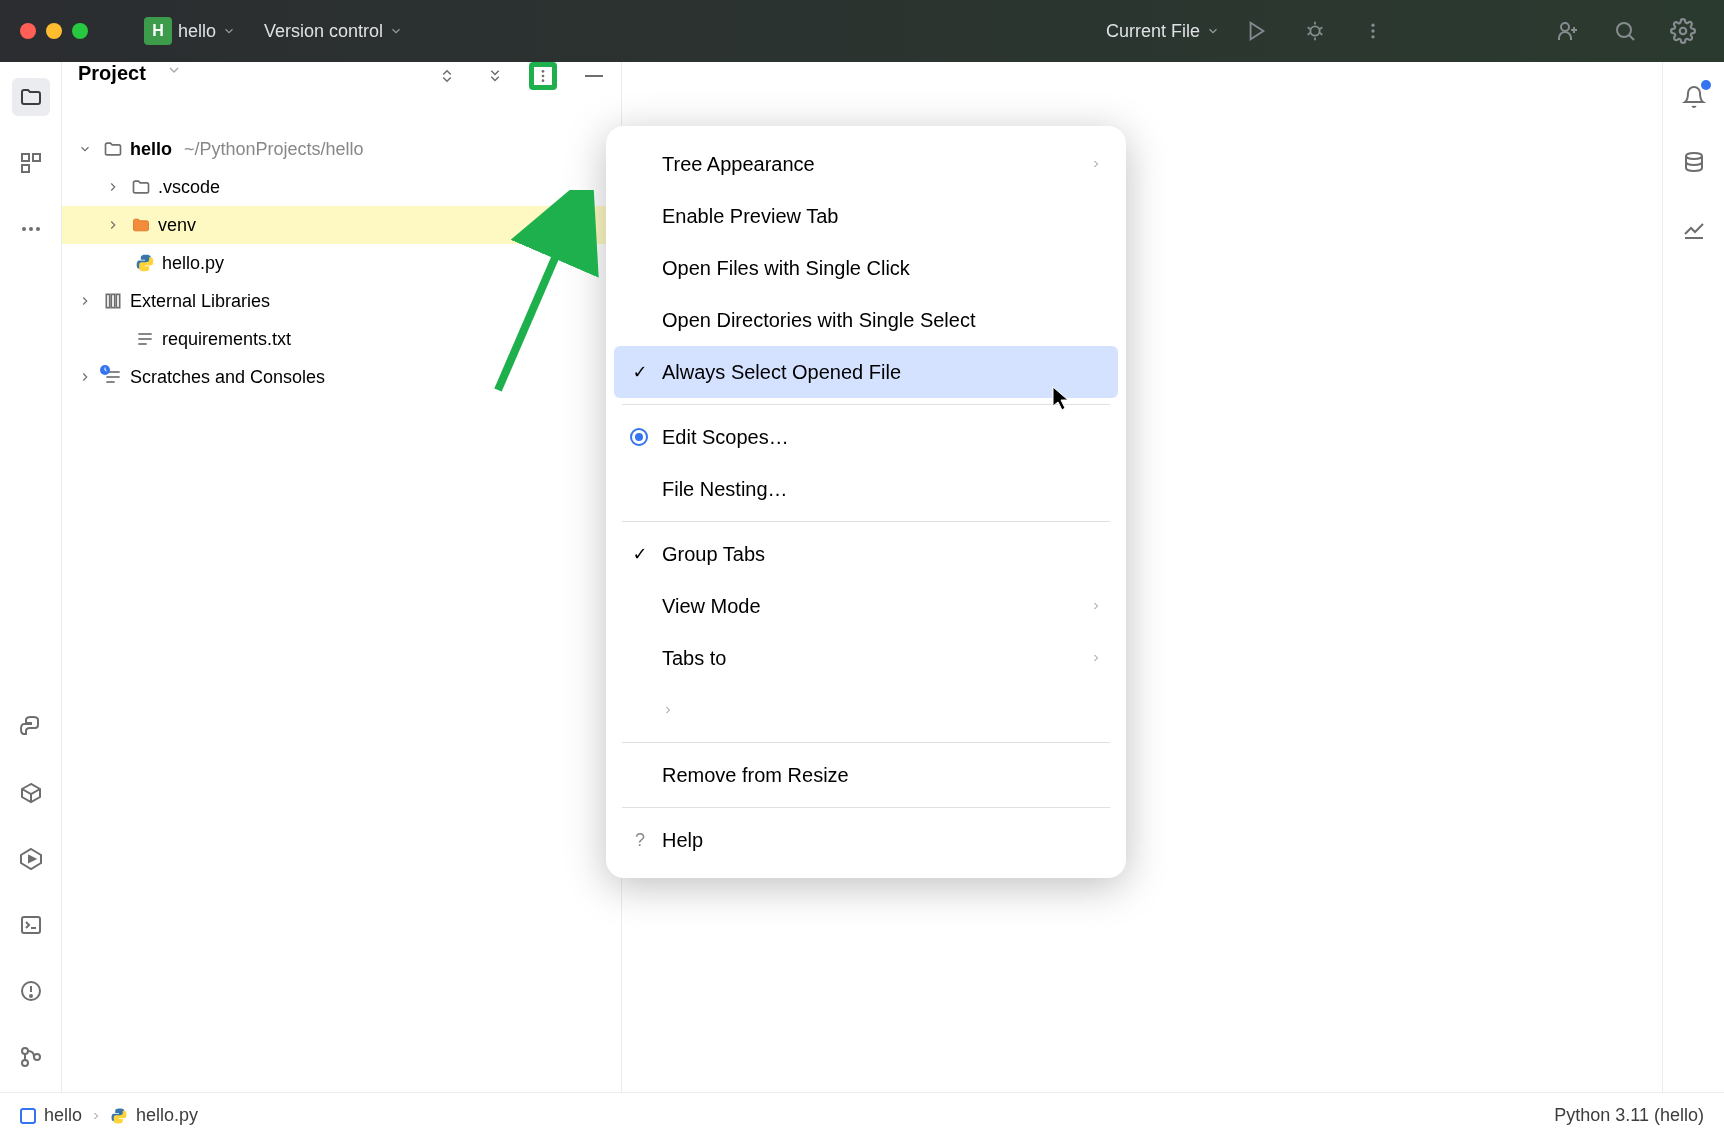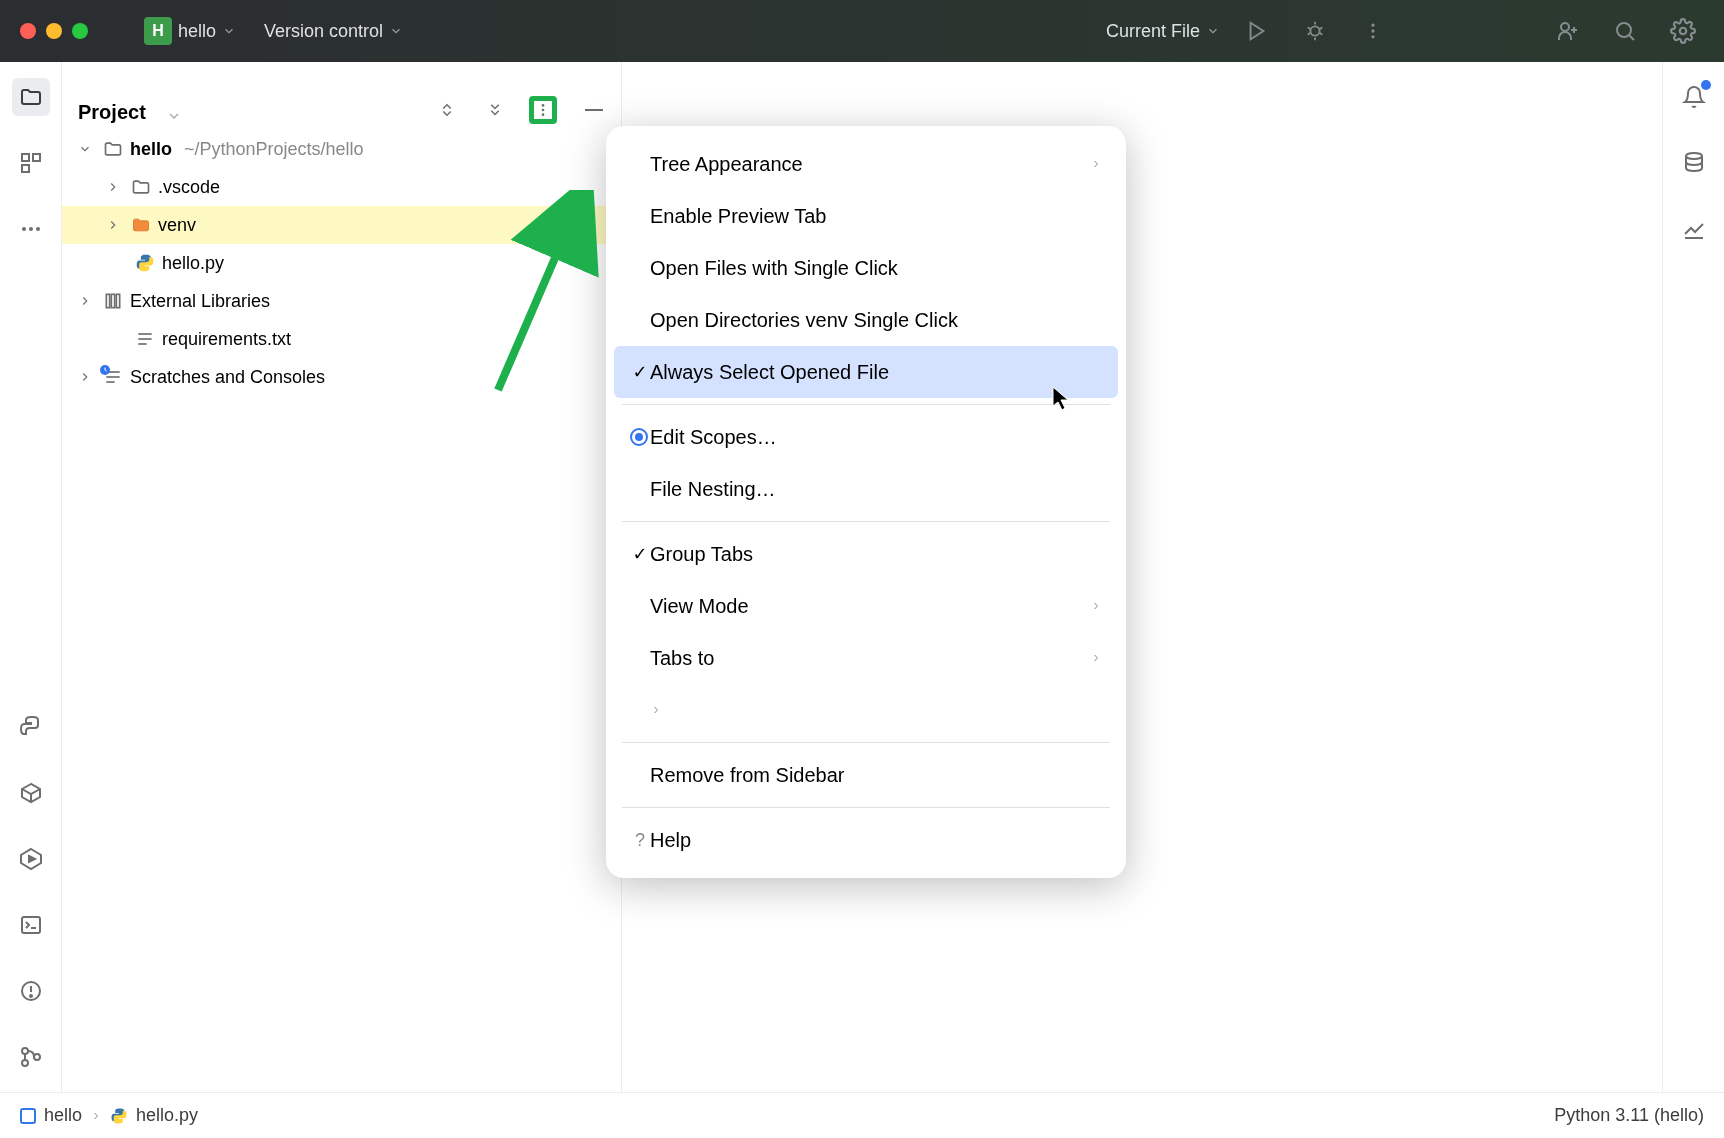--- a/index.html
+++ b/index.html
@@ -23,21 +23,21 @@
 .left-rail { width: 62px; background: #fff; border-right: 1px solid #ebecf0; display: flex; flex-direction: column; align-items: center; padding-top: 16px; gap: 28px; }
 .left-rail .ricon { width: 38px; height: 38px; display: flex; align-items: center; justify-content: center; color: #6e6e6e; border-radius: 6px; }
 .left-rail .ricon.active { background: #ebecf0; color: #3d3d3d; }
 .left-rail .gap { flex: 1; }
 
 .right-rail { width: 62px; background: #fff; border-left: 1px solid #ebecf0; display: flex; flex-direction: column; align-items: center; padding-top: 16px; gap: 28px; }
 .right-rail .ricon { width: 38px; height: 38px; display: flex; align-items: center; justify-content: center; color: #6e6e6e; position: relative; }
 .notif-dot { position: absolute; top: 2px; right: 2px; width: 10px; height: 10px; background: #3574f0; border-radius: 50%; }
 
 .sidebar { width: 560px; background: #fff; border-right: 1px solid #ebecf0; display: flex; flex-direction: column; }
-.sidebar-header { height: 62px; display: flex; align-items: flex-end; padding: 0 16px; gap: 20px; font-size: 20px; font-weight: 600; }
+.sidebar-header { height: 62px; display: flex; align-items: flex-start; padding: 0 16px; gap: 20px; font-size: 20px; font-weight: 600; }
 .sidebar-header .chev { opacity: 0.6; font-weight: 400; }
 .sidebar-header .sp { flex: 1; }
 .sidebar-header .hicon { width: 28px; height: 28px; display: flex; align-items: center; justify-content: center; color: #6e6e6e; }
 .kebab-hl { border: 5px solid #1fb04e; border-radius: 4px; }
 .hide-line { width: 18px; height: 2px; background: #6e6e6e; margin-left: 6px; }
 
 .tree { padding: 6px 0; font-size: 18px; }
 .tree-row { display: flex; align-items: center; height: 38px; padding-left: 16px; gap: 6px; }
 .tree-row.sel { background: #fef9c3; }
 .tree-row .tchev { width: 18px; text-align: center; color: #6e6e6e; }
@@ -45,21 +45,21 @@
 .tree-row .tname { font-weight: 400; }
 .tree-row .tname.bold { font-weight: 700; }
 .tree-row .tpath { color: #888; margin-left: 6px; }
 .indent1 { padding-left: 44px; }
 .indent2 { padding-left: 72px; }
 
 .editor { flex: 1; background: #fff; }
 
 
 .ctx-menu { position: absolute; left: 606px; top: 126px; width: 520px; background: #fff; border-radius: 18px; box-shadow: 0 8px 40px rgba(0,0,0,0.25); padding: 12px 0; font-size: 20px; }
-.ctx-item { height: 52px; display: flex; align-items: center; padding: 0 24px; gap: 0; position: relative; }
+.ctx-item { height: 52px; display: flex; align-items: center; padding: 0 24px; gap: 12px; position: relative; }
 .ctx-item.hl { background: #d4e2ff; border-radius: 6px; margin: 0 8px; padding: 0 16px; }
 .ctx-item .mk { width: 20px; text-align: center; font-size: 18px; }
 .ctx-item .lbl { flex: 1; }
 .ctx-item .arr { color: #888; }
 .ctx-sep { height: 1px; background: #e0e0e0; margin: 6px 16px; }
 .radio-ico { width: 18px; height: 18px; border: 2px solid #3574f0; border-radius: 50%; display: flex; align-items: center; justify-content: center; }
 .radio-ico::after { content: ''; width: 8px; height: 8px; background: #3574f0; border-radius: 50%; }
 
 .cursor-arrow { position: absolute; left: 1052px; top: 386px; font-size: 22px; color: #000; pointer-events: none; }
 .green-arrow { position: absolute; left: 488px; top: 190px; pointer-events: none; }
@@ -388,21 +388,21 @@
   <div class="ctx-item">
     <span class="mk"></span>
       <span class="lbl">Enable Preview Tab</span>
   </div>
   <div class="ctx-item">
     <span class="mk"></span>
       <span class="lbl">Open Files with Single Click</span>
   </div>
   <div class="ctx-item">
     <span class="mk"></span>
-      <span class="lbl">Open Directories venv Single Click</span>
+      <span class="lbl">Open Directories with Single Select</span>
   </div>
   <div class="ctx-item hl">
     <span class="mk">✓</span>
       <span class="lbl">Always Select Opened File</span>
   </div>
   <div class="ctx-sep"></div>
   <div class="ctx-item">
     <span class="mk">
         <span class="radio-ico"></span>
       </span>
@@ -439,21 +439,21 @@
     <span class="mk"></span>
     <span class="arr">
         <svg width="12" height="12" viewBox="0 0 24 24" fill="none" stroke="#888" stroke-width="2">
           <polyline points="9 6 15 12 9 18"></polyline>
         </svg>
       </span>
   </div>
   <div class="ctx-sep"></div>
   <div class="ctx-item">
     <span class="mk"></span>
-      <span class="lbl">Remove from Sidebar</span>
+      <span class="lbl">Remove from Resize</span>
   </div>
   <div class="ctx-sep"></div>
   <div class="ctx-item">
     <span class="mk" style="color:#888;">?</span>
       <span class="lbl">Help</span>
   </div>
 </div>
 
 <div class="cursor-arrow">
   <svg width="20" height="26" viewBox="0 0 20 26">

